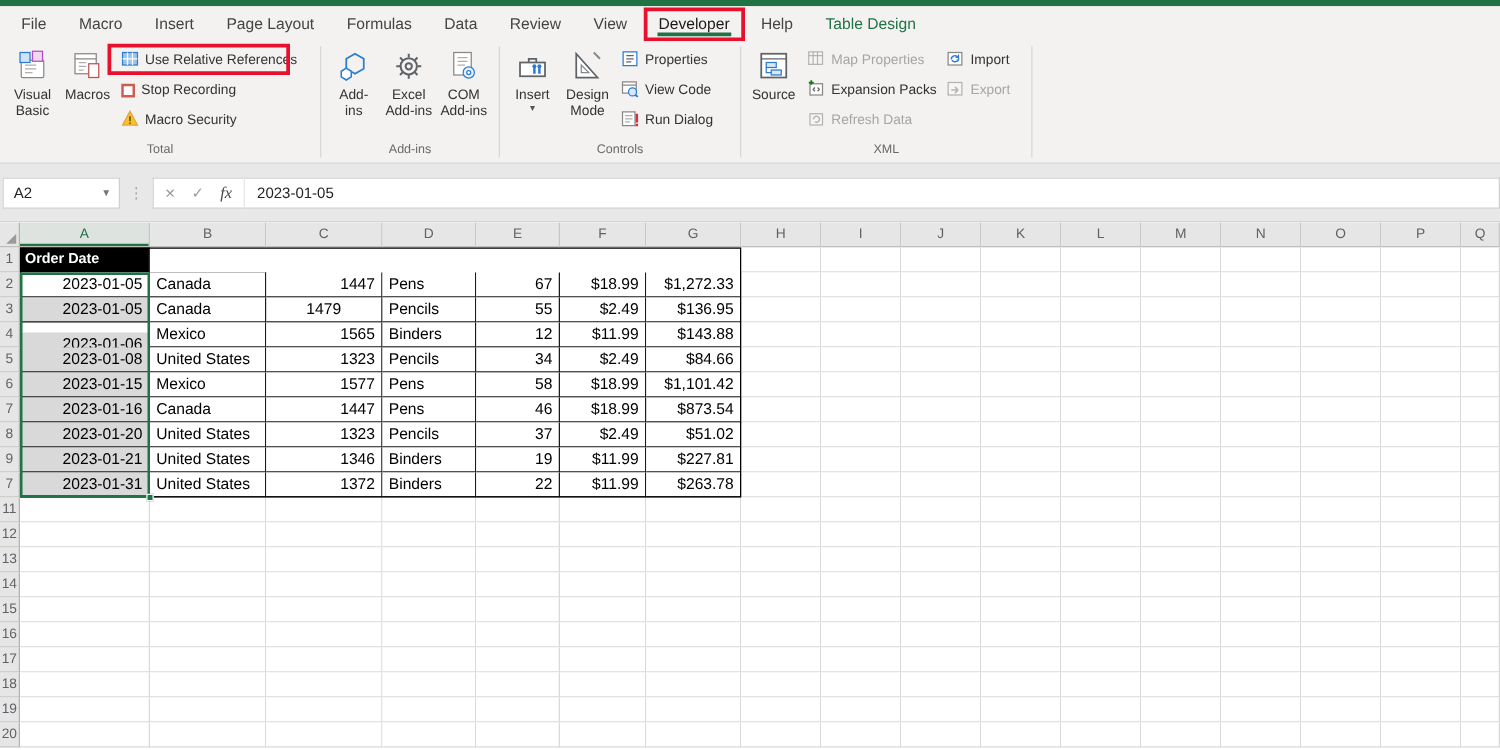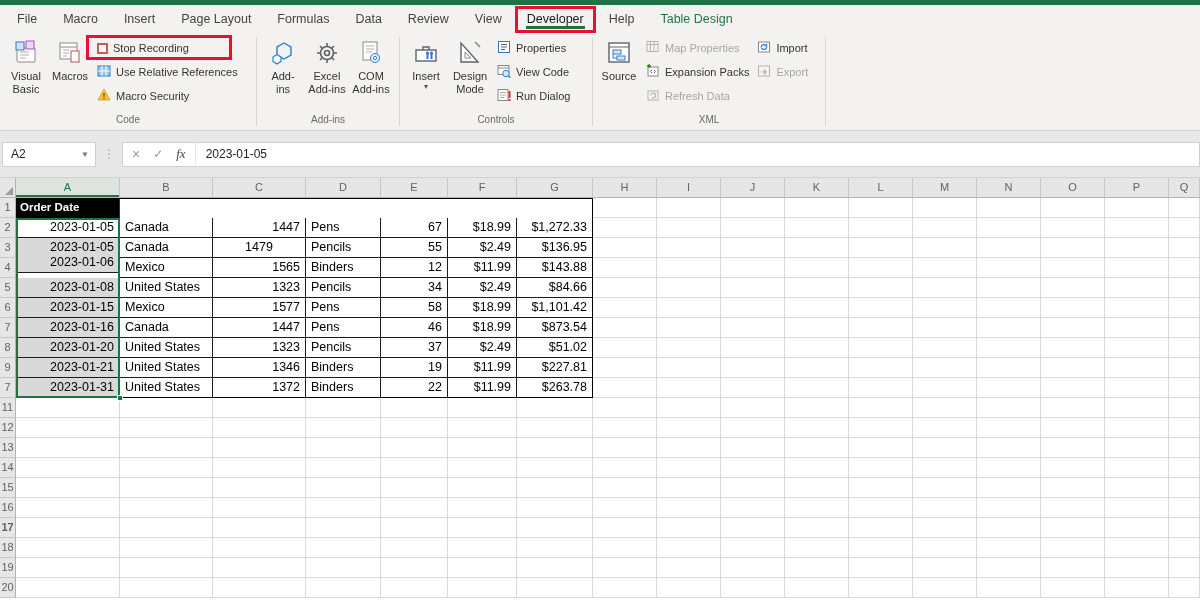--- a/index.html
+++ b/index.html
@@ -117,47 +117,47 @@
                 <line x1="6" y1="16" x2="10" y2="16" stroke="#b0aeab"></line>
                 <rect x="14" y="11" width="8" height="11" fill="#fff" stroke="#c0504d"></rect>
               </svg>
           </span>
           <span class="blabel">
               <span>Macros</span>
             </span>
         </div>
         <div class="vcol">
           <div class="smallbtn">
-            <span class="stopicon"></span>
-            <span>Stop Recording</span>
-          </div>
-          <div class="smallbtn">
             <span>
               <svg width="14" height="14" viewBox="0 0 14 14">
                   <rect x="1" y="2" width="12" height="10" fill="#9dc3e6" stroke="#2b7cd3"></rect>
                   <line x1="1" y1="7" x2="13" y2="7" stroke="#fff"></line>
                   <line x1="5" y1="2" x2="5" y2="12" stroke="#fff"></line>
                   <line x1="9" y1="2" x2="9" y2="12" stroke="#fff"></line>
                 </svg>
             </span>
             <span>Use Relative References</span>
           </div>
           <div class="smallbtn">
+            <span class="stopicon"></span>
+            <span>Stop Recording</span>
+          </div>
+          <div class="smallbtn">
             <span>
               <svg width="14" height="14" viewBox="0 0 14 14">
                   <path d="M7 1 L13 12 L1 12 Z" fill="#fbc02d" stroke="#e6a23c"></path>
                   <rect x="6.4" y="5" width="1.2" height="4" fill="#5a4a00"></rect>
                   <rect x="6.4" y="10" width="1.2" height="1.2" fill="#5a4a00"></rect>
                 </svg>
             </span>
             <span>Macro Security</span>
           </div>
         </div>
       </div>
-      <div class="glabel">Code</div>
+      <div class="glabel">Total</div>
     </div>
     <div class="vsep"></div>
 
     <div class="rgroup g-addins">
       <div class="gc">
         <div class="bigbtn">
           <span class="bicon">
             <svg width="26" height="26" viewBox="0 0 26 26">
                 <path d="M14 3 L21 7 V15 L14 19 L7 15 V7 Z" fill="none" stroke="#2b7cd3" stroke-width="1.4"></path>
                 <path d="M7 14.5 L11 17 V21.5 L7 24 L3 21.5 V17 Z" fill="#fff" stroke="#2b7cd3" stroke-width="1.2"></path>
@@ -438,21 +438,21 @@
       <div class="cell" style="left: 657px; top: 60px; width: 64px; height: 20px;"></div>
       <div class="cell" style="left: 721px; top: 60px; width: 64px; height: 20px;"></div>
       <div class="cell" style="left: 785px; top: 60px; width: 64px; height: 20px;"></div>
       <div class="cell" style="left: 849px; top: 60px; width: 64px; height: 20px;"></div>
       <div class="cell" style="left: 913px; top: 60px; width: 64px; height: 20px;"></div>
       <div class="cell" style="left: 977px; top: 60px; width: 64px; height: 20px;"></div>
       <div class="cell" style="left: 1041px; top: 60px; width: 64px; height: 20px;"></div>
       <div class="cell" style="left: 1105px; top: 60px; width: 64px; height: 20px;"></div>
       <div class="cell" style="left: 1169px; top: 60px; width: 31px; height: 20px;"></div>
       <div class="rownum" style="left: 0px; top: 80px; width: 16px; height: 20px;">4</div>
-      <div class="cell td al-right sel-fill" style="left: 16px; top: 75px; width: 104px; height: 20px;">2023-01-06</div>
+      <div class="cell td al-right sel-fill" style="left: 16px; top: 88px; width: 104px; height: 20px;">2023-01-06</div>
       <div class="cell td al-left" style="left: 120px; top: 80px; width: 93px; height: 20px;">Mexico</div>
       <div class="cell td al-right" style="left: 213px; top: 80px; width: 93px; height: 20px;">1565</div>
       <div class="cell td al-left" style="left: 306px; top: 80px; width: 75px; height: 20px;">Binders</div>
       <div class="cell td al-right" style="left: 381px; top: 80px; width: 67px; height: 20px;">12</div>
       <div class="cell td al-right" style="left: 448px; top: 80px; width: 69px; height: 20px;">$11.99</div>
       <div class="cell td al-right" style="left: 517px; top: 80px; width: 76px; height: 20px;">$143.88</div>
       <div class="cell" style="left: 593px; top: 80px; width: 64px; height: 20px;"></div>
       <div class="cell" style="left: 657px; top: 80px; width: 64px; height: 20px;"></div>
       <div class="cell" style="left: 721px; top: 80px; width: 64px; height: 20px;"></div>
       <div class="cell" style="left: 785px; top: 80px; width: 64px; height: 20px;"></div>
@@ -671,21 +671,21 @@
       <div class="cell" style="left: 593px; top: 320px; width: 64px; height: 20px;"></div>
       <div class="cell" style="left: 657px; top: 320px; width: 64px; height: 20px;"></div>
       <div class="cell" style="left: 721px; top: 320px; width: 64px; height: 20px;"></div>
       <div class="cell" style="left: 785px; top: 320px; width: 64px; height: 20px;"></div>
       <div class="cell" style="left: 849px; top: 320px; width: 64px; height: 20px;"></div>
       <div class="cell" style="left: 913px; top: 320px; width: 64px; height: 20px;"></div>
       <div class="cell" style="left: 977px; top: 320px; width: 64px; height: 20px;"></div>
       <div class="cell" style="left: 1041px; top: 320px; width: 64px; height: 20px;"></div>
       <div class="cell" style="left: 1105px; top: 320px; width: 64px; height: 20px;"></div>
       <div class="cell" style="left: 1169px; top: 320px; width: 31px; height: 20px;"></div>
-      <div class="rownum" style="left: 0px; top: 340px; width: 16px; height: 20px; font-weight: bold;">17</div>
+      <div class="rownum" style="left: 0px; top: 340px; width: 16px; height: 20px;">17</div>
       <div class="cell" style="left: 16px; top: 340px; width: 104px; height: 20px;"></div>
       <div class="cell" style="left: 120px; top: 340px; width: 93px; height: 20px;"></div>
       <div class="cell" style="left: 213px; top: 340px; width: 93px; height: 20px;"></div>
       <div class="cell" style="left: 306px; top: 340px; width: 75px; height: 20px;"></div>
       <div class="cell" style="left: 381px; top: 340px; width: 67px; height: 20px;"></div>
       <div class="cell" style="left: 448px; top: 340px; width: 69px; height: 20px;"></div>
       <div class="cell" style="left: 517px; top: 340px; width: 76px; height: 20px;"></div>
       <div class="cell" style="left: 593px; top: 340px; width: 64px; height: 20px;"></div>
       <div class="cell" style="left: 657px; top: 340px; width: 64px; height: 20px;"></div>
       <div class="cell" style="left: 721px; top: 340px; width: 64px; height: 20px;"></div>

